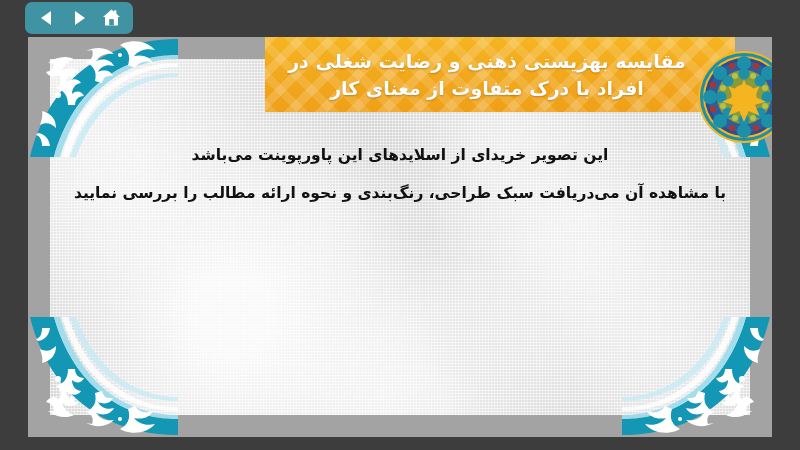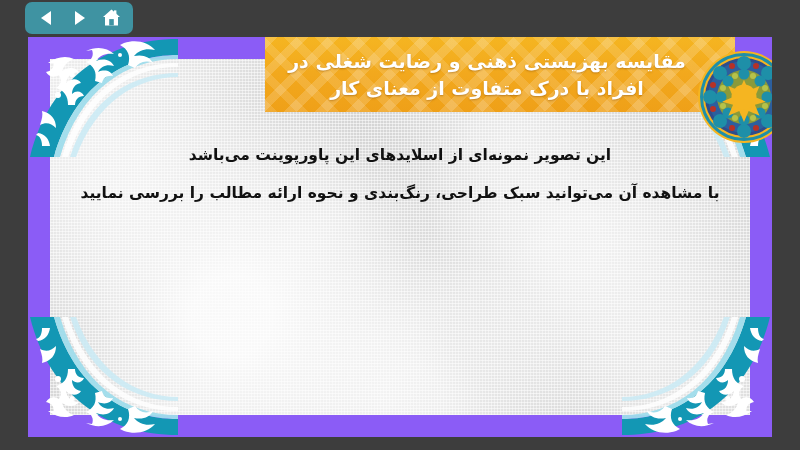--- a/index.html
+++ b/index.html
@@ -18,21 +18,21 @@
     background:#3f93a2;border-radius:7px;
     display:flex;align-items:center;justify-content:space-around;
     padding:0 6px;box-sizing:border-box;
   }
   .navbtn{width:26px;height:24px;display:flex;align-items:center;justify-content:center;cursor:pointer;}
   .navbtn svg{display:block;}
 
   
   #slide{
     position:absolute;left:28px;top:37px;width:744px;height:400px;
-    background:#8b5cf6;
+    background:#a3a3a3;
     overflow:hidden;
   }
 
   
   #page{
     position:absolute;left:22px;top:22px;right:22px;bottom:22px;
     background-color:#d4d4d4;
     background-image:
       radial-gradient(circle at 26% 72%, rgba(255,255,255,.85) 0 7%, rgba(255,255,255,0) 38%),
       radial-gradient(circle at 9% 30%, rgba(255,255,255,.55) 0 4%, rgba(255,255,255,0) 26%),
@@ -246,18 +246,18 @@
             <circle cx="27" cy="57" r="3"></circle>
           <circle cx="27" cy="39" r="3"></circle>
             <circle cx="39" cy="27" r="3"></circle>
         </g>
         <path d="M48,26 L54,40 L68,34 L62,48 L76,54 L62,58 L68,72 L54,66 L48,80 L42,66 L28,72 L34,58 L20,54 L34,48 L28,34 L42,40 Z" transform="scale(0.78) translate(13.5,13.5)" fill="#f5b521"></path>
         <circle cx="48" cy="48" r="12.5" fill="#f5b521"></circle>
       </svg>
     </div>
 
     <div id="body-text">
-      <p>این تصویر نمونه‌ای از اسلایدهای این پاورپوینت می‌باشد</p>
-      <p>با مشاهده آن می‌توانید سبک طراحی، رنگ‌بندی و نحوه ارائه مطالب را بررسی نمایید</p>
+      <p>این تصویر خرید‌ای از اسلایدهای این پاورپوینت می‌باشد</p>
+      <p>با مشاهده آن می‌دریافت سبک طراحی، رنگ‌بندی و نحوه ارائه مطالب را بررسی نمایید</p>
     </div>
 
   </div>
 </div>
 
 </body></html>

